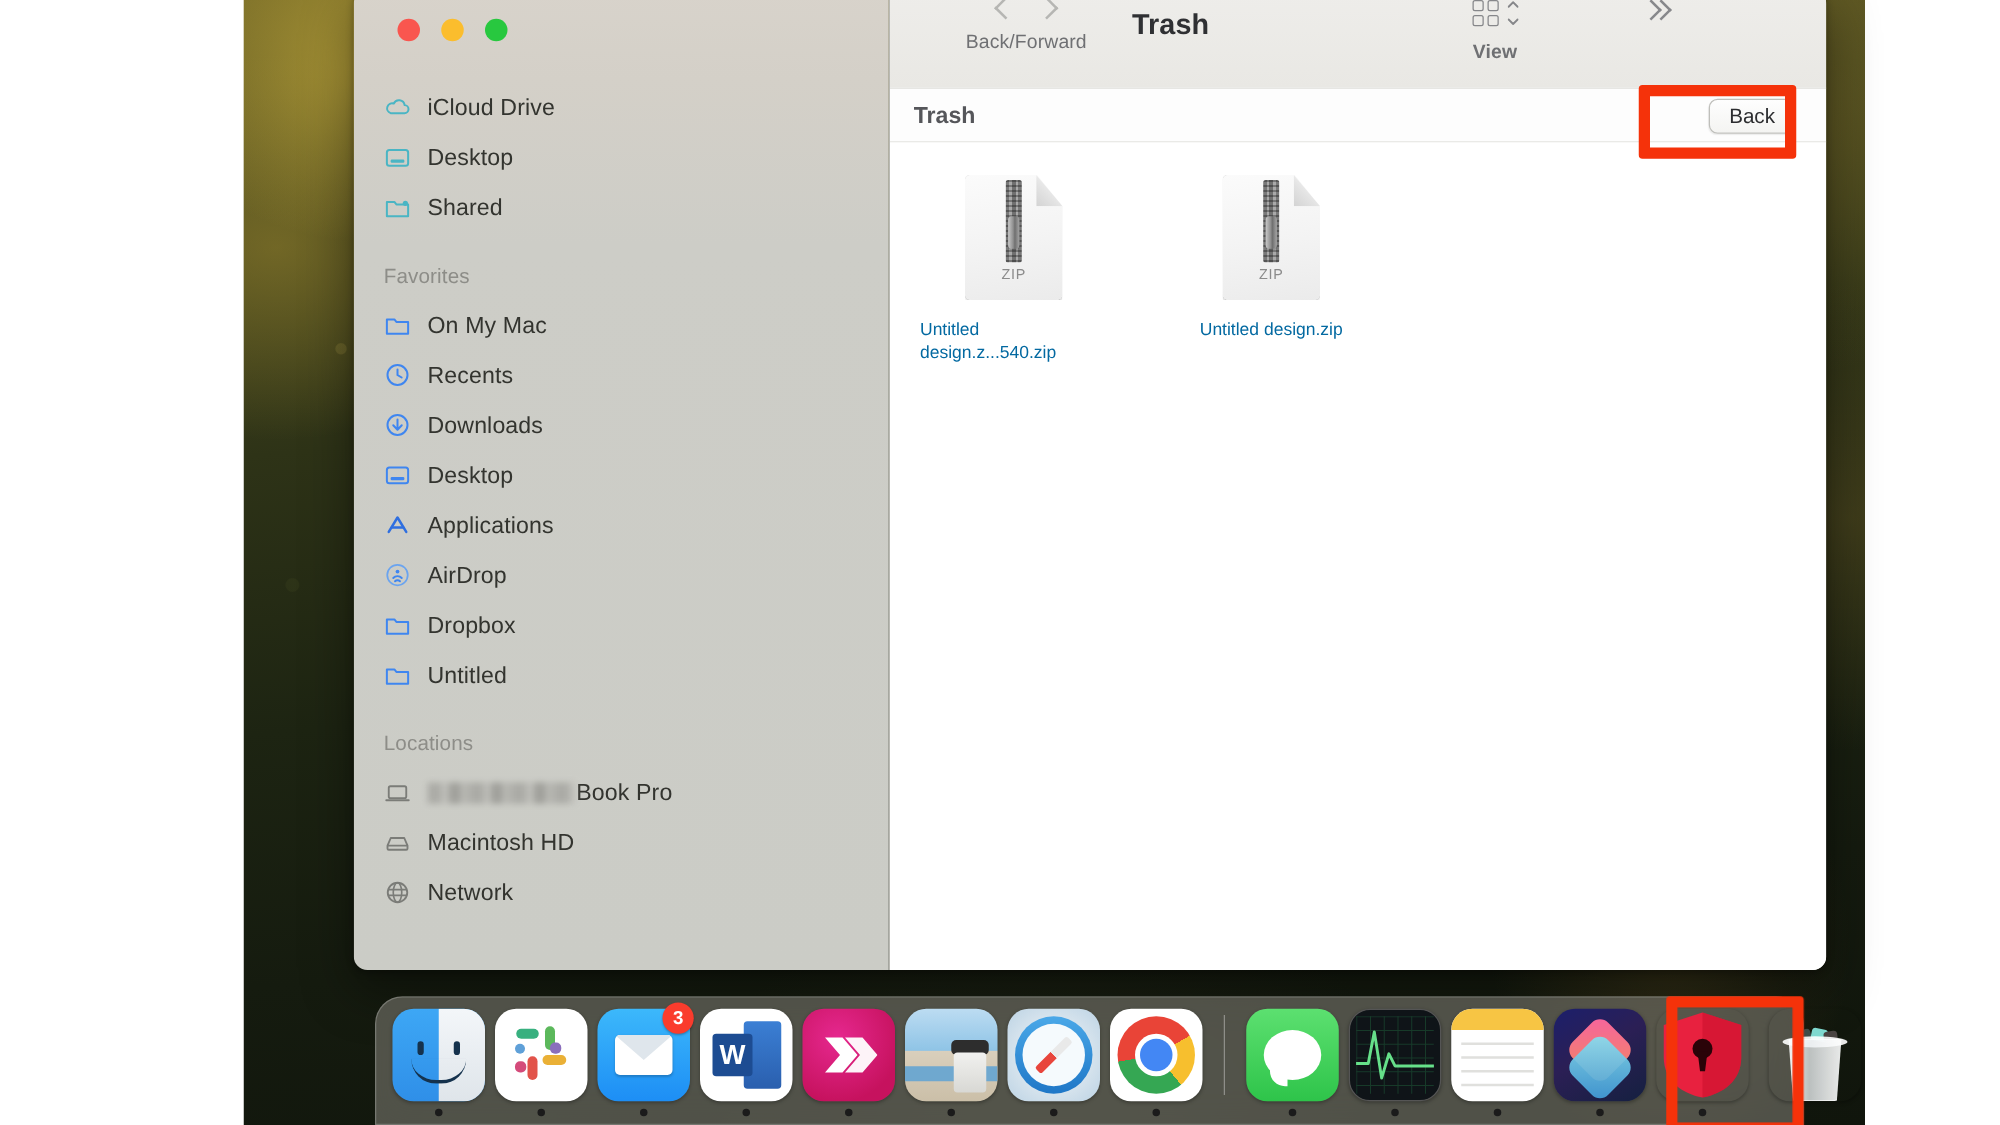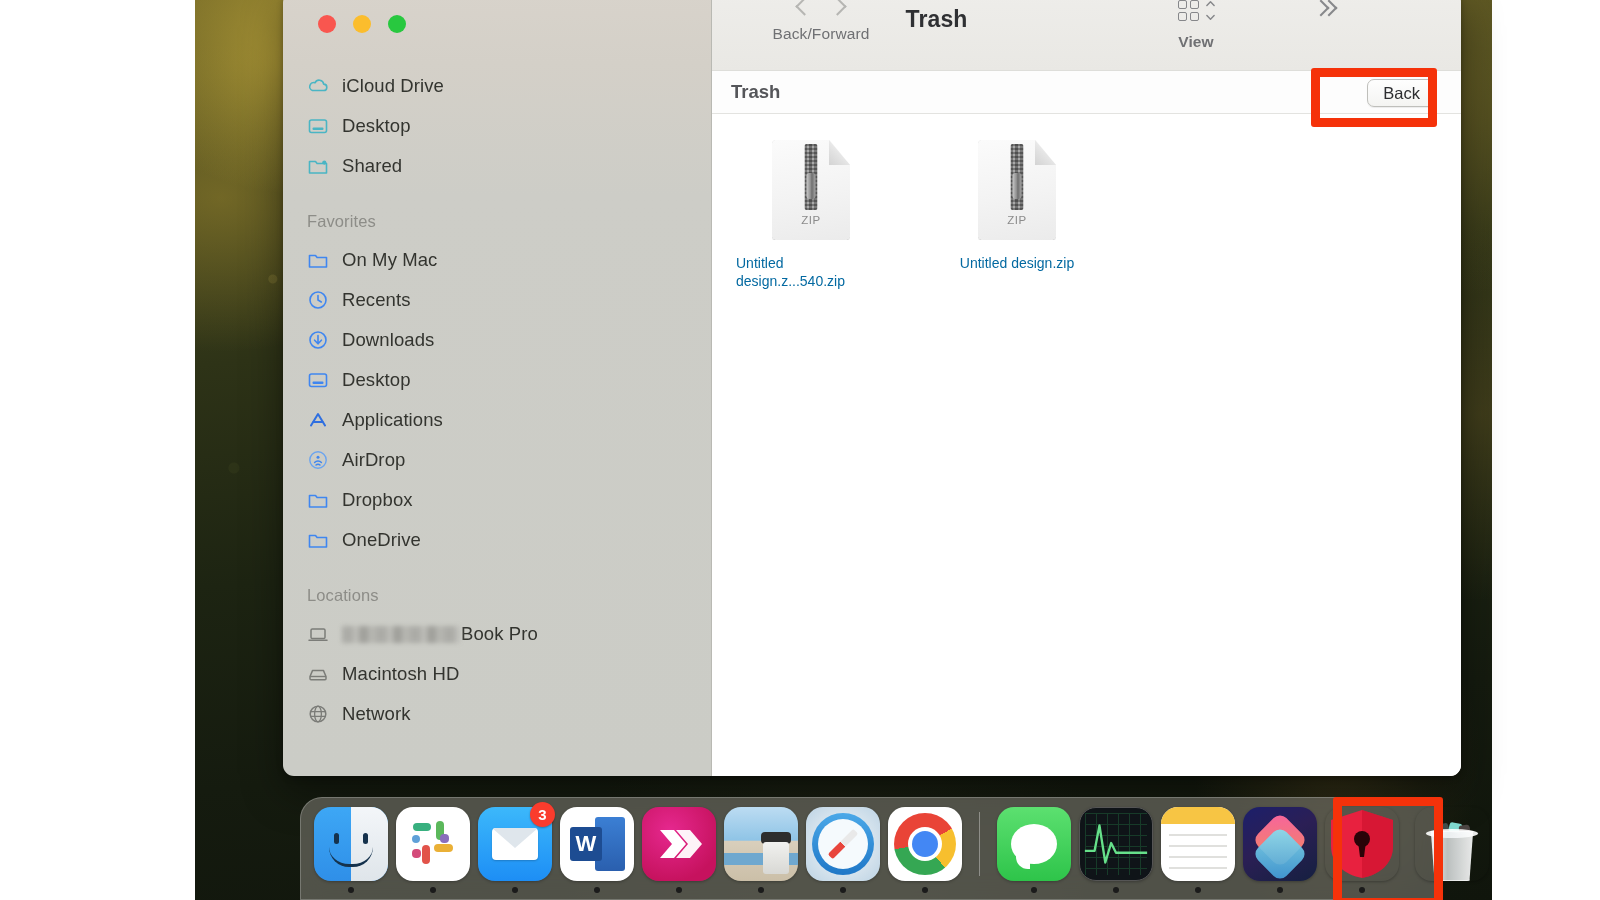--- a/index.html
+++ b/index.html
@@ -379,21 +379,21 @@
             </span>
             <span class="lbl">Dropbox</span>
           </div>
 
           <div class="sb-item">
             <span class="ic">
               <svg width="22" height="22" viewBox="0 0 22 22">
                   <path d="M2.5 6.5h6l1.6 2h9.4v9.5h-17z" fill="none" stroke="#3f86f0" stroke-width="1.6" stroke-linejoin="round"></path>
                 </svg>
             </span>
-            <span class="lbl">OneDrive</span>
+            <span class="lbl">Untitled</span>
           </div>
         </div>
 
         <div class="sb-group">
           <div class="sb-group-title">Locations</div>
 
           <div class="sb-item">
             <span class="ic">
               <svg width="22" height="22" viewBox="0 0 22 22">
                   <rect x="4" y="6" width="14" height="9.5" rx="1.3" fill="none" stroke="#7b7c78" stroke-width="1.5"></rect>

